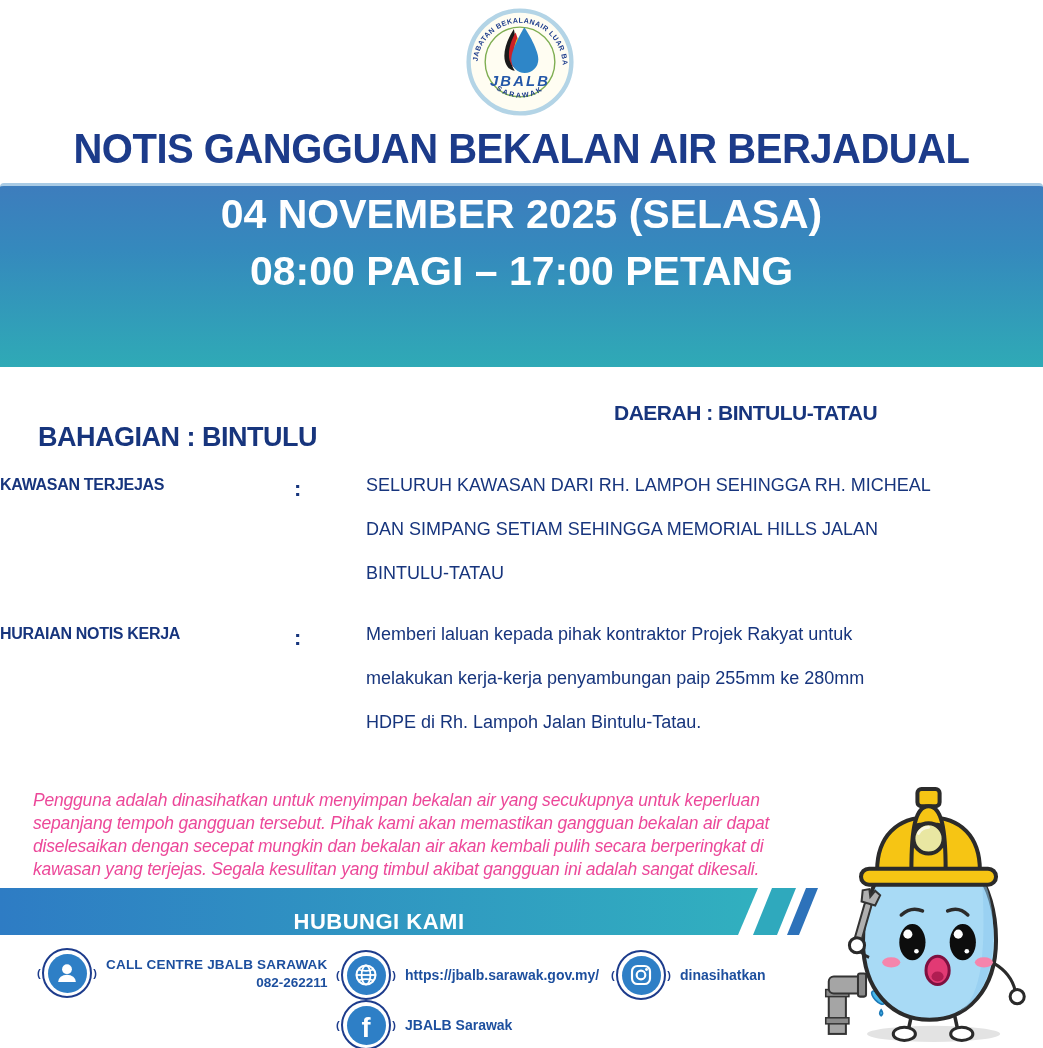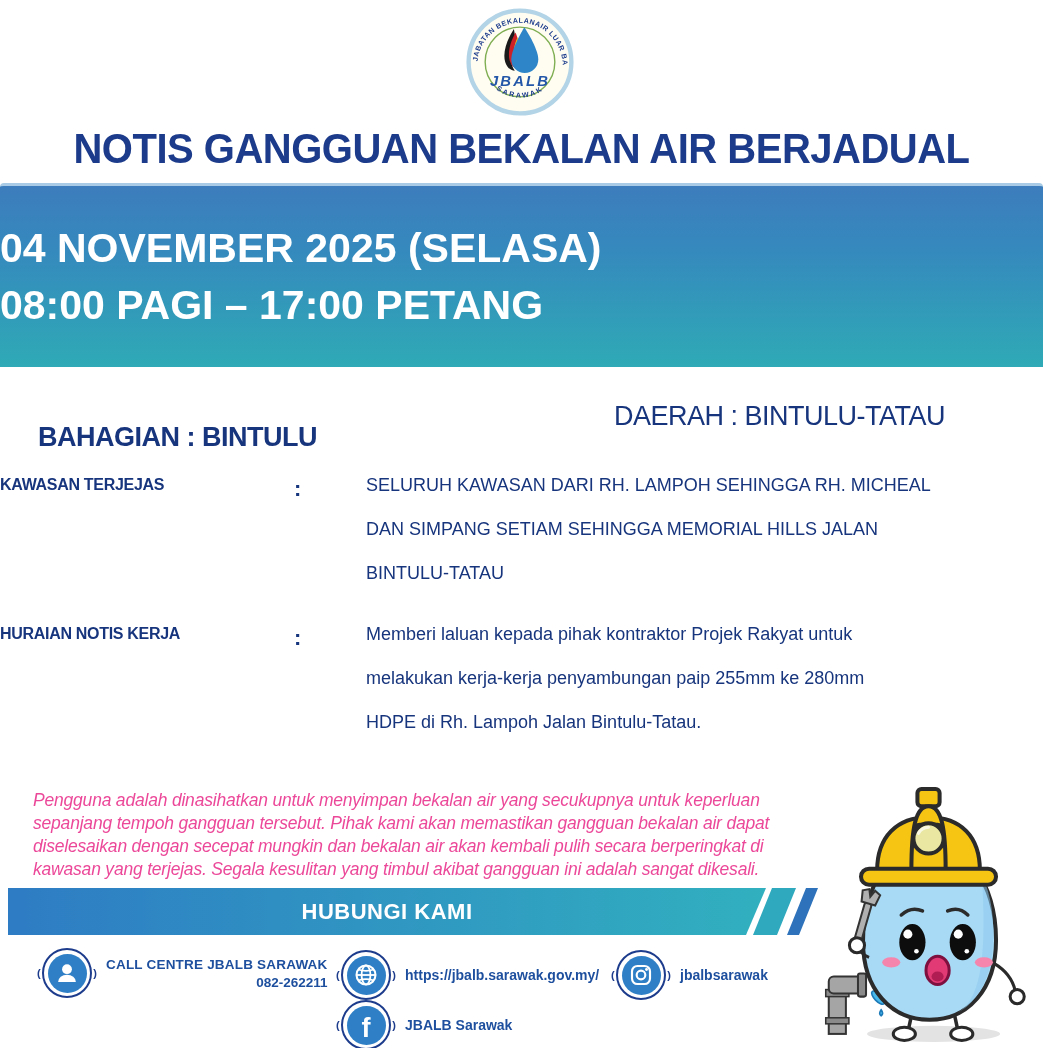--- a/index.html
+++ b/index.html
@@ -11,50 +11,50 @@
 
   
   .title{position:absolute;left:0;top:126px;width:1043px;text-align:center;
          font-size:40px;font-weight:800;color:#1c3b8a;letter-spacing:-0.5px;
          transform:scaleY(1.08);}
 
   
   .banner{position:absolute;left:0;top:183px;width:1043px;height:181px;
           background:linear-gradient(180deg,#3d7dbd 0%,#3589bd 35%,#2faab6 100%);
           border-top:3px solid #a9cbe5;border-radius:4px 4px 0 0;}
-  .banner-inner{padding-top:34px;color:#ffffff;}
+  .banner-inner{text-align:center;color:#ffffff;}
   .banner-line{font-size:41px;font-weight:800;line-height:57px;letter-spacing:0px;}
 
   
   .bahagian{position:absolute;left:38px;top:390px;font-size:27px;font-weight:800;color:#17357d;letter-spacing:-0.5px;margin-top:32px;}
-  .daerah{position:absolute;left:614px;top:401px;font-size:27px;font-weight:400;color:#17357d;letter-spacing:-0.5px;}
+  .daerah{position:absolute;left:614px;top:401px;font-size:21px;font-weight:700;color:#17357d;letter-spacing:-0.5px;}
 
   
   .block-label{position:absolute;font-size:16px;font-weight:800;color:#17357d;letter-spacing:-0.3px;}
   .block-colon{position:absolute;left:294px;font-size:22px;font-weight:800;color:#17357d;}
   .block-lines{position:absolute;left:366px;width:600px;color:#17357d;font-weight:400;}
   .block-lines .ln{font-size:18px;line-height:44px;white-space:nowrap;}
 
   .kawasan-label{top:476px;}
   .kawasan-colon{top:476px;}
   .kawasan-lines{top:463px;}
   .huraian-label{top:625px;}
   .huraian-colon{top:625px;}
   .huraian-lines{top:612px;}
 
   
   .advisory{position:absolute;left:33px;top:789px;width:770px;color:#ec4899;
             font-style:italic;font-weight:500;}
   .advisory .ln{font-size:17.5px;line-height:23px;white-space:nowrap;letter-spacing:-0.2px;}
 
   
-  .contact-bar{position:absolute;left:8px;top:888px;width:758px;height:47px;
+  .contact-bar{position:absolute;left:0;top:888px;width:758px;height:47px;
                background:linear-gradient(90deg,#2e7cc4 0%,#31b0bf 100%);
                clip-path:polygon(0 0,100% 0,calc(100% - 20px) 100%,0 100%);
-               display:flex;align-items:center;justify-content:center;}
+               display:flex;align-items:flex-end;justify-content:center;}
   .contact-bar-title{color:#fff;font-size:22px;font-weight:800;letter-spacing:0.5px;}
   .stripe{position:absolute;top:888px;height:47px;transform:skewX(-22deg);transform-origin:top;}
   .stripe1{left:772px;width:24px;background:#2fa9bd;}
   .stripe2{left:806px;width:12px;background:#2d72ba;}
 
   
   .citem{position:absolute;display:flex;align-items:center;}
   .cicon{position:relative;width:50px;height:50px;border-radius:50%;background:#ffffff;
          border:2px solid #1d3c8c;box-sizing:border-box;display:flex;align-items:center;justify-content:center;flex:0 0 auto;}
   .cicon::before,.cicon::after{position:absolute;top:50%;transform:translateY(-50%);
@@ -182,21 +182,21 @@
   <div class="citem citem-ig">
     <div class="cicon">
       <div class="inner">
         <svg viewBox="0 0 20 20" width="24" height="24">
           <rect x="2.5" y="2.5" width="15" height="15" rx="4.5" fill="none" stroke="#ffffff" stroke-width="1.8"></rect>
           <circle cx="10" cy="10" r="3.6" fill="none" stroke="#ffffff" stroke-width="1.8"></circle>
           <circle cx="14.6" cy="5.4" r="1.2" fill="#ffffff"></circle>
         </svg>
       </div>
     </div>
-    <div class="ctext single">jbalbsarawak</div>
+    <div class="ctext single">dinasihatkan</div>
   </div>
 
   <div class="citem citem-fb">
     <div class="cicon">
       <div class="inner">
           <span class="fb-glyph">f</span>
         </div>
     </div>
     <div class="ctext single">JBALB Sarawak</div>
   </div>

